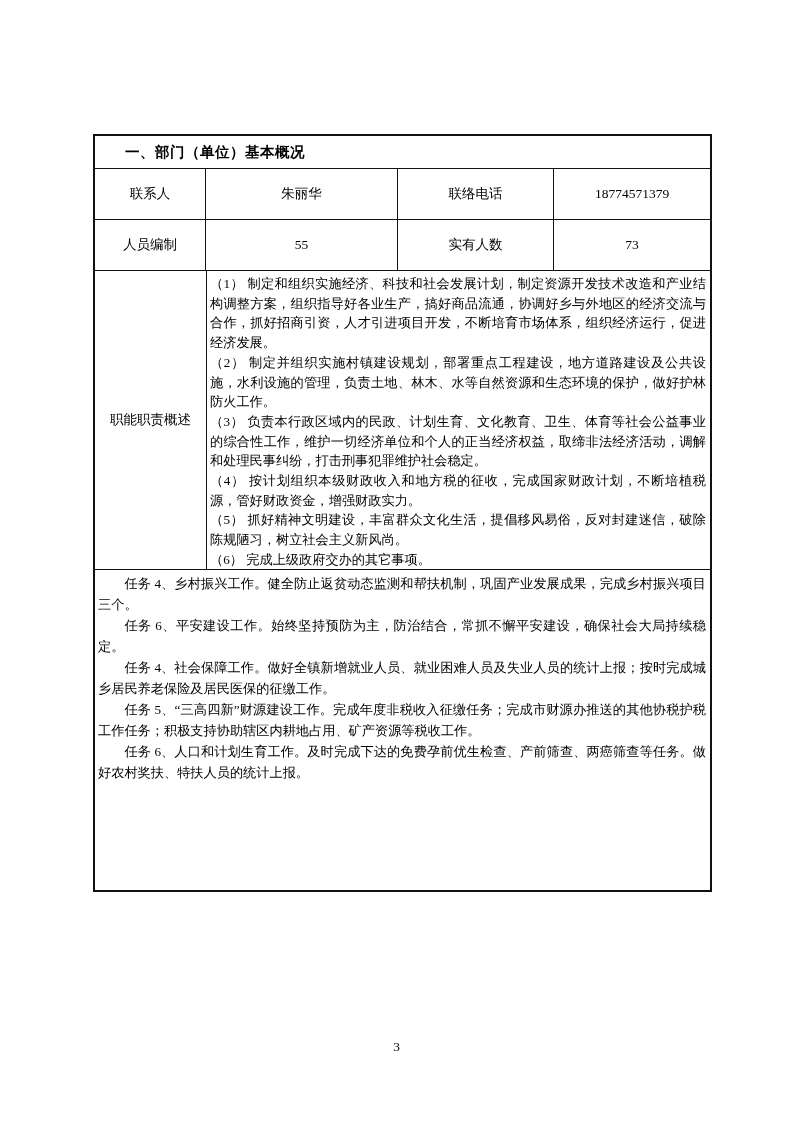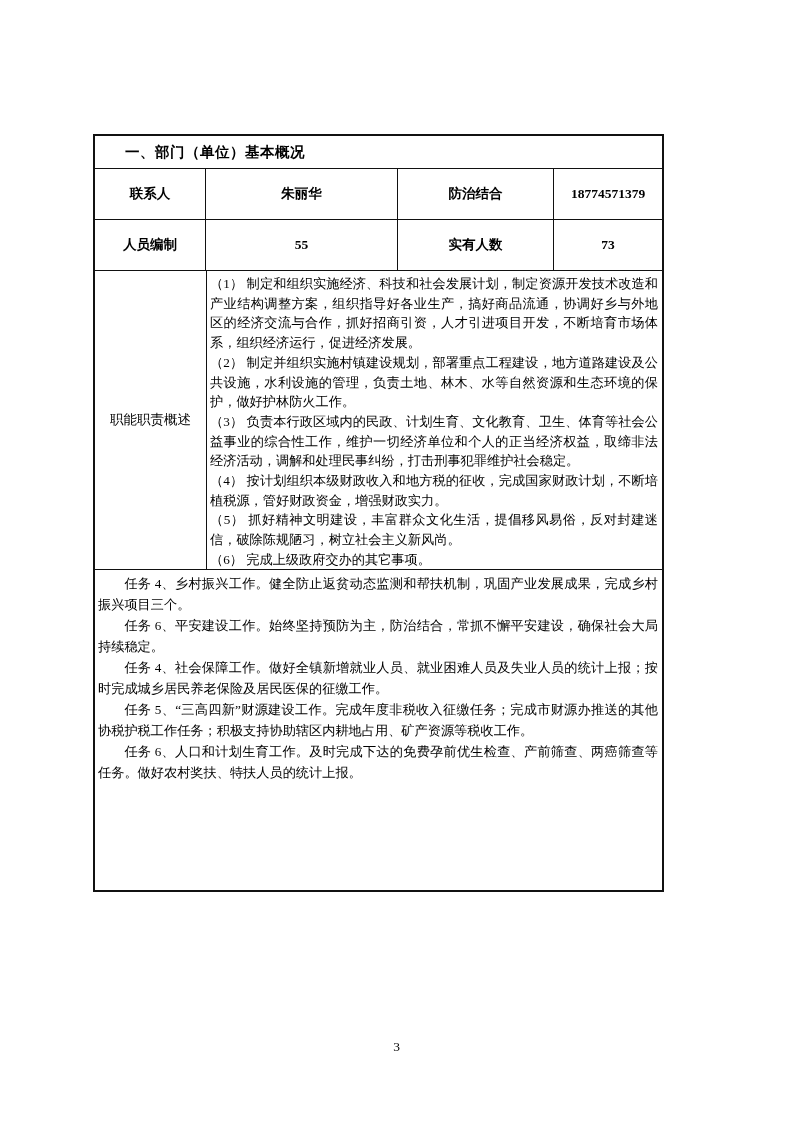--- a/index.html
+++ b/index.html
@@ -13,21 +13,21 @@
     height: 1122px;
     background: #ffffff;
     color: #000000;
     font-family: "Liberation Serif", "DejaVu Serif", serif;
     overflow: hidden;
   }
   .doc-table {
     position: absolute;
     left: 93px;
     top: 134px;
-    width: 571px;
+    width: 619px;
     box-sizing: border-box;
     border: 2px solid #111111;
   }
   .tr {
     display: flex;
     box-sizing: border-box;
   }
   .tr + .tr {
     border-top: 1.5px solid #111111;
   }
@@ -41,21 +41,20 @@
   }
   .info-row {
     height: 51px;
   }
   .td {
     box-sizing: border-box;
     display: flex;
     align-items: center;
     justify-content: center;
     font-size: 13.5px;
-    font-weight: bold;
   }
   .b-r { border-right: 1.5px solid #111111; }
   .c1 { width: 111px; }
   .c2 { width: 192px; }
   .c3 { width: 156px; }
   .c4 { flex: 1; }
   .big-row-duties  { height: 299px; }
   .big-row-annual  { height: 321px; }
   .label-cell {
     width: 111px;
@@ -95,21 +94,21 @@
 
   <div class="doc-table">
 
     <div class="tr header-row">
       <span>一、部门（单位）基本概况</span>
     </div>
 
     <div class="tr info-row">
       <div class="td c1 b-r">联系人</div>
       <div class="td c2 b-r">朱丽华</div>
-      <div class="td c3 b-r">防治结合</div>
+      <div class="td c3 b-r">联络电话</div>
       <div class="td c4">18774571379</div>
     </div>
 
     <div class="tr info-row">
       <div class="td c1 b-r">人员编制</div>
       <div class="td c2 b-r">55</div>
       <div class="td c3 b-r">实有人数</div>
       <div class="td c4">73</div>
     </div>
 

